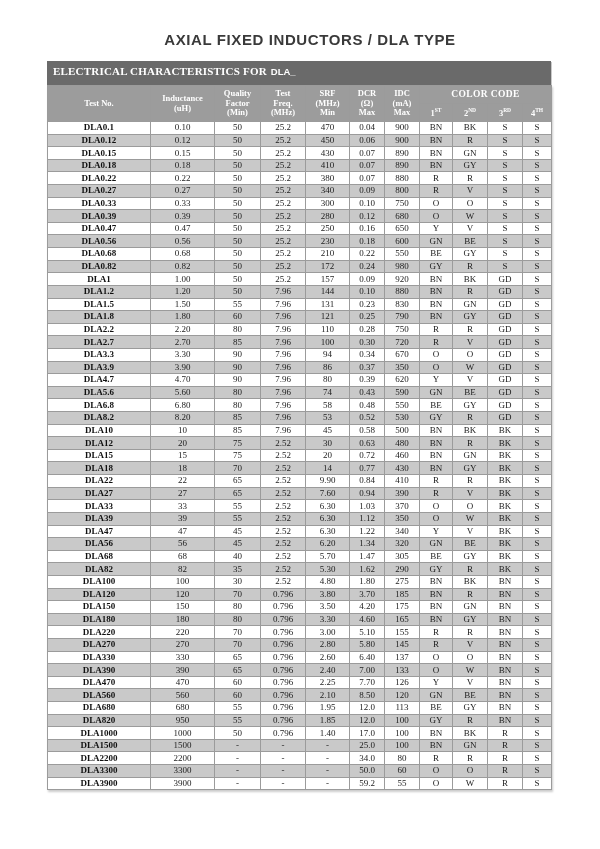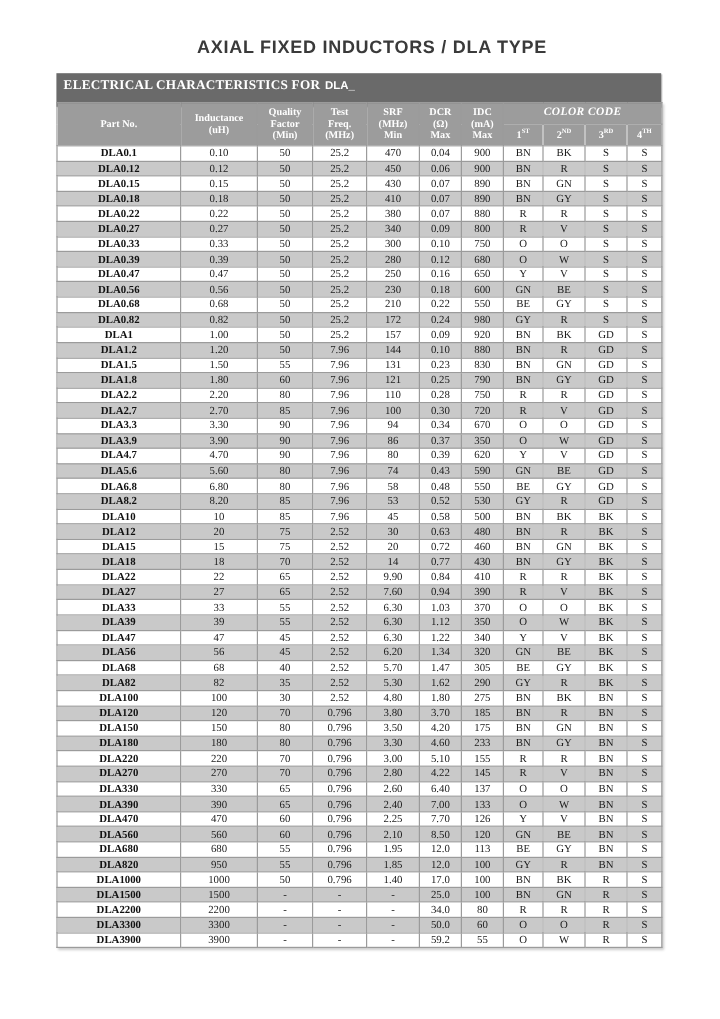--- a/index.html
+++ b/index.html
@@ -66,21 +66,21 @@
   thead th {
     background: #9c9c9c;
     color: #ffffff;
     font-family: "Liberation Serif", serif;
     font-weight: bold;
     font-size: 8.5px;
     line-height: 1.15;
     white-space: pre-line;
     padding: 1px 0;
   }
-  thead tr.top-row th.cc-label { height: 18px; font-size: 9.5px; letter-spacing: 0.4px; font-style: italic; }
+  thead tr.top-row th.cc-label { height: 18px; font-size: 9.5px; letter-spacing: 0.4px; }
   thead tr.sub-row th { height: 18px; font-size: 8.5px; }
   thead th sup { font-size: 5.5px; vertical-align: super; }
   tbody td {
     height: 12.62px;
     font-size: 9px;
     line-height: 1;
     color: #1c1c1c;
     background: #ffffff;
   }
   tbody tr:nth-child(even) td { background: #c9c9c9; }
@@ -106,21 +106,21 @@
         <col style="width: 44px;">
         <col style="width: 35px;">
         <col style="width: 35px;">
         <col style="width: 33px;">
         <col style="width: 35px;">
         <col style="width: 35px;">
         <col style="width: 29px;">
       </colgroup>
     <thead>
       <tr class="top-row">
-        <th rowspan="2">Part No.</th>
+        <th rowspan="2">Test No.</th>
         <th rowspan="2">Inductance
 (uH)</th>
         <th rowspan="2">Quality
 Factor
 (Min)</th>
         <th rowspan="2">Test
 Freq.
 (MHz)</th>
         <th rowspan="2">SRF
 (MHz)
@@ -648,21 +648,21 @@
           <td>BN</td>
           <td>S</td>
         </tr>
         <tr>
           <td class="part">DLA180</td>
           <td>180</td>
           <td>80</td>
           <td>0.796</td>
           <td>3.30</td>
           <td>4.60</td>
-          <td>233</td>
+          <td>165</td>
           <td>BN</td>
           <td>GY</td>
           <td>BN</td>
           <td>S</td>
         </tr>
         <tr>
           <td class="part">DLA220</td>
           <td>220</td>
           <td>70</td>
           <td>0.796</td>
@@ -673,21 +673,21 @@
           <td>R</td>
           <td>BN</td>
           <td>S</td>
         </tr>
         <tr>
           <td class="part">DLA270</td>
           <td>270</td>
           <td>70</td>
           <td>0.796</td>
           <td>2.80</td>
-          <td>4.22</td>
+          <td>5.80</td>
           <td>145</td>
           <td>R</td>
           <td>V</td>
           <td>BN</td>
           <td>S</td>
         </tr>
         <tr>
           <td class="part">DLA330</td>
           <td>330</td>
           <td>65</td>

